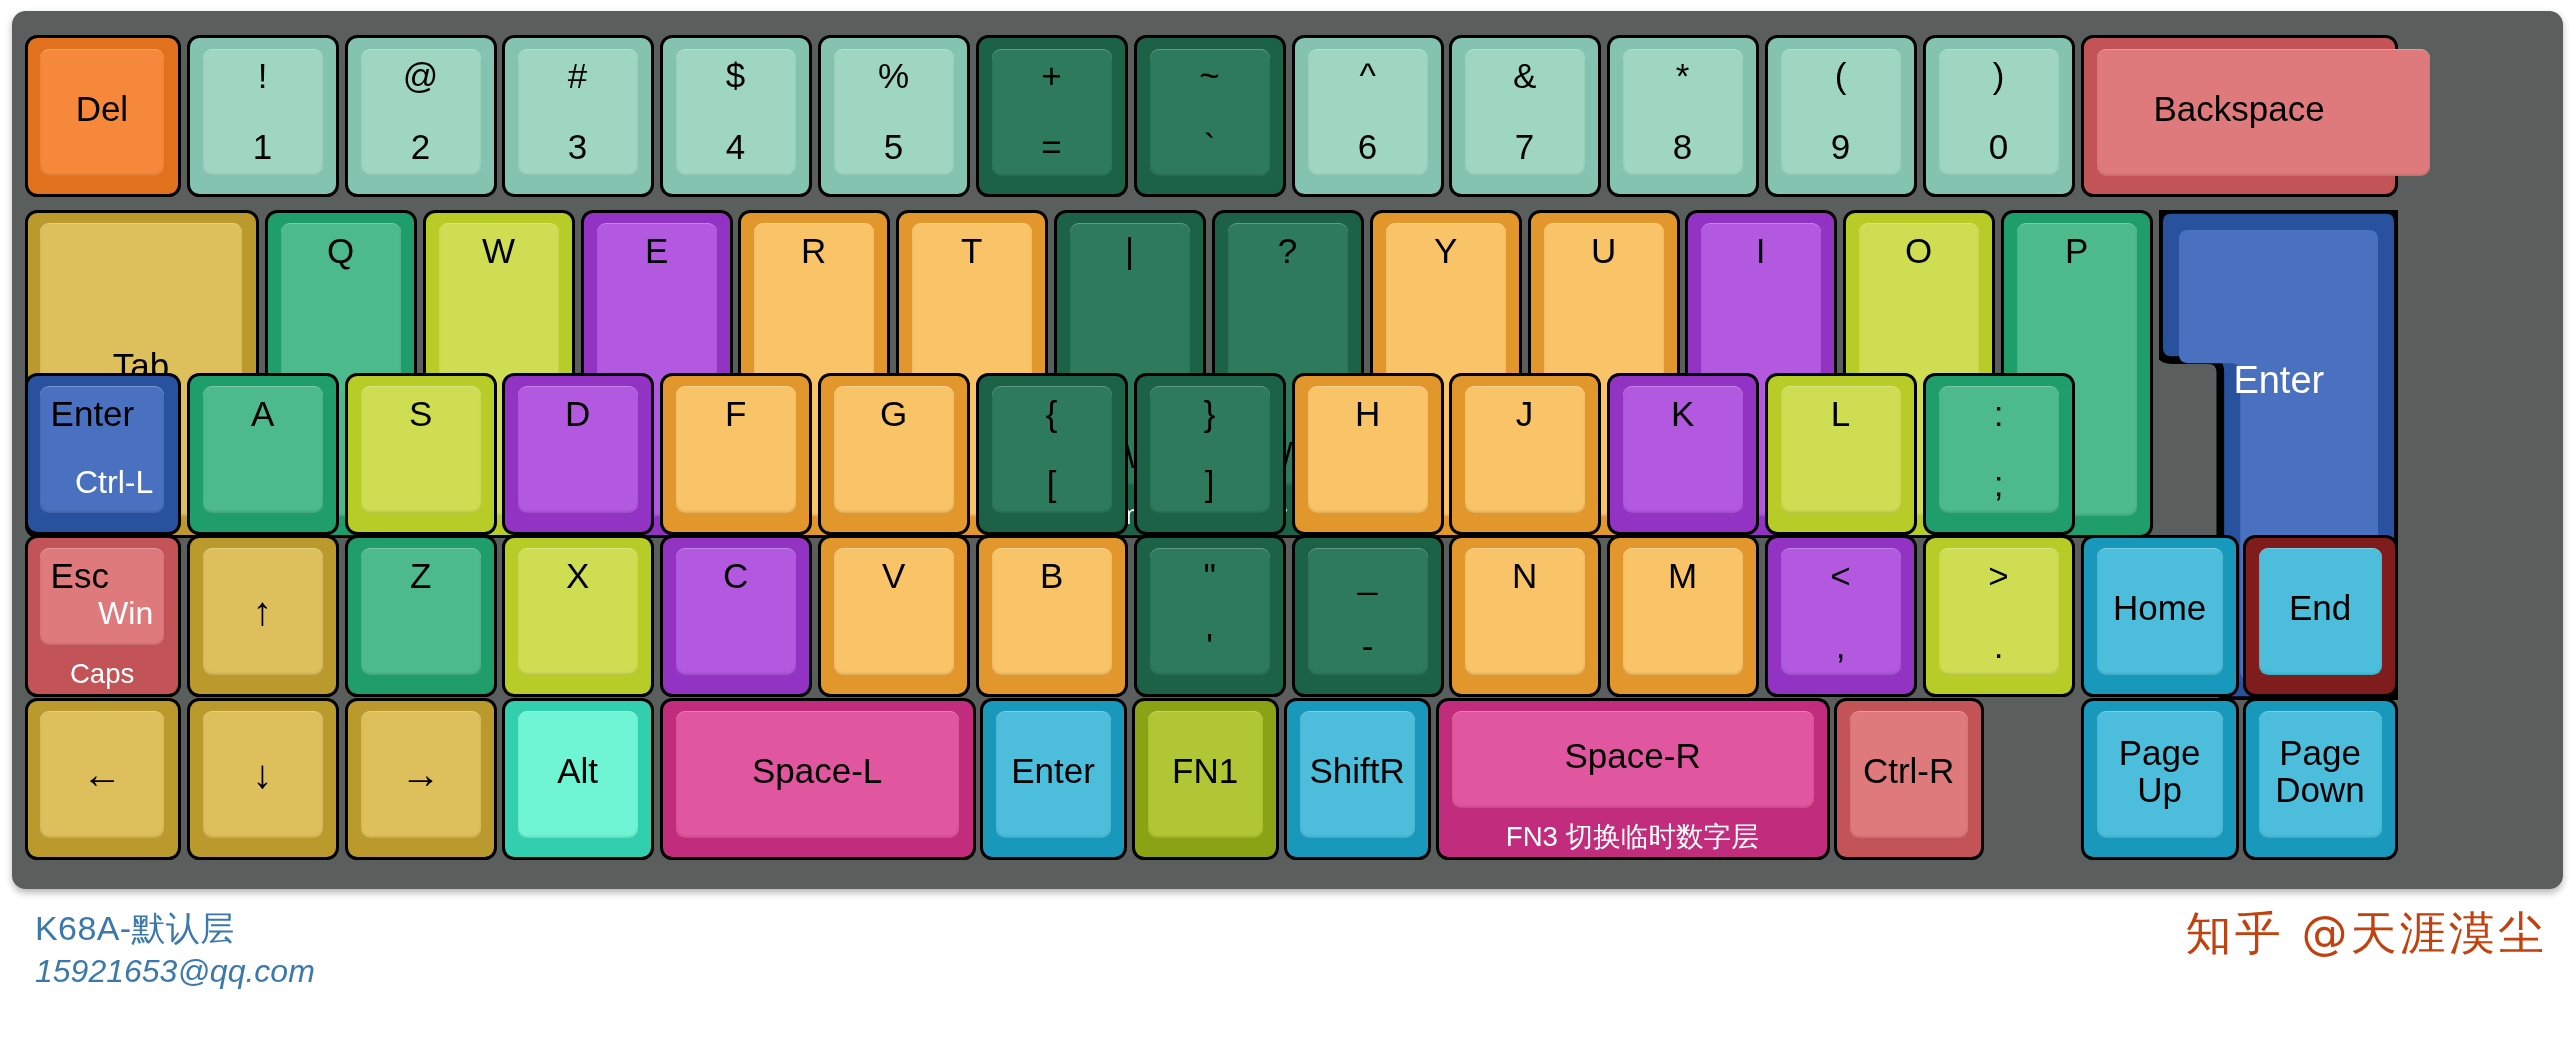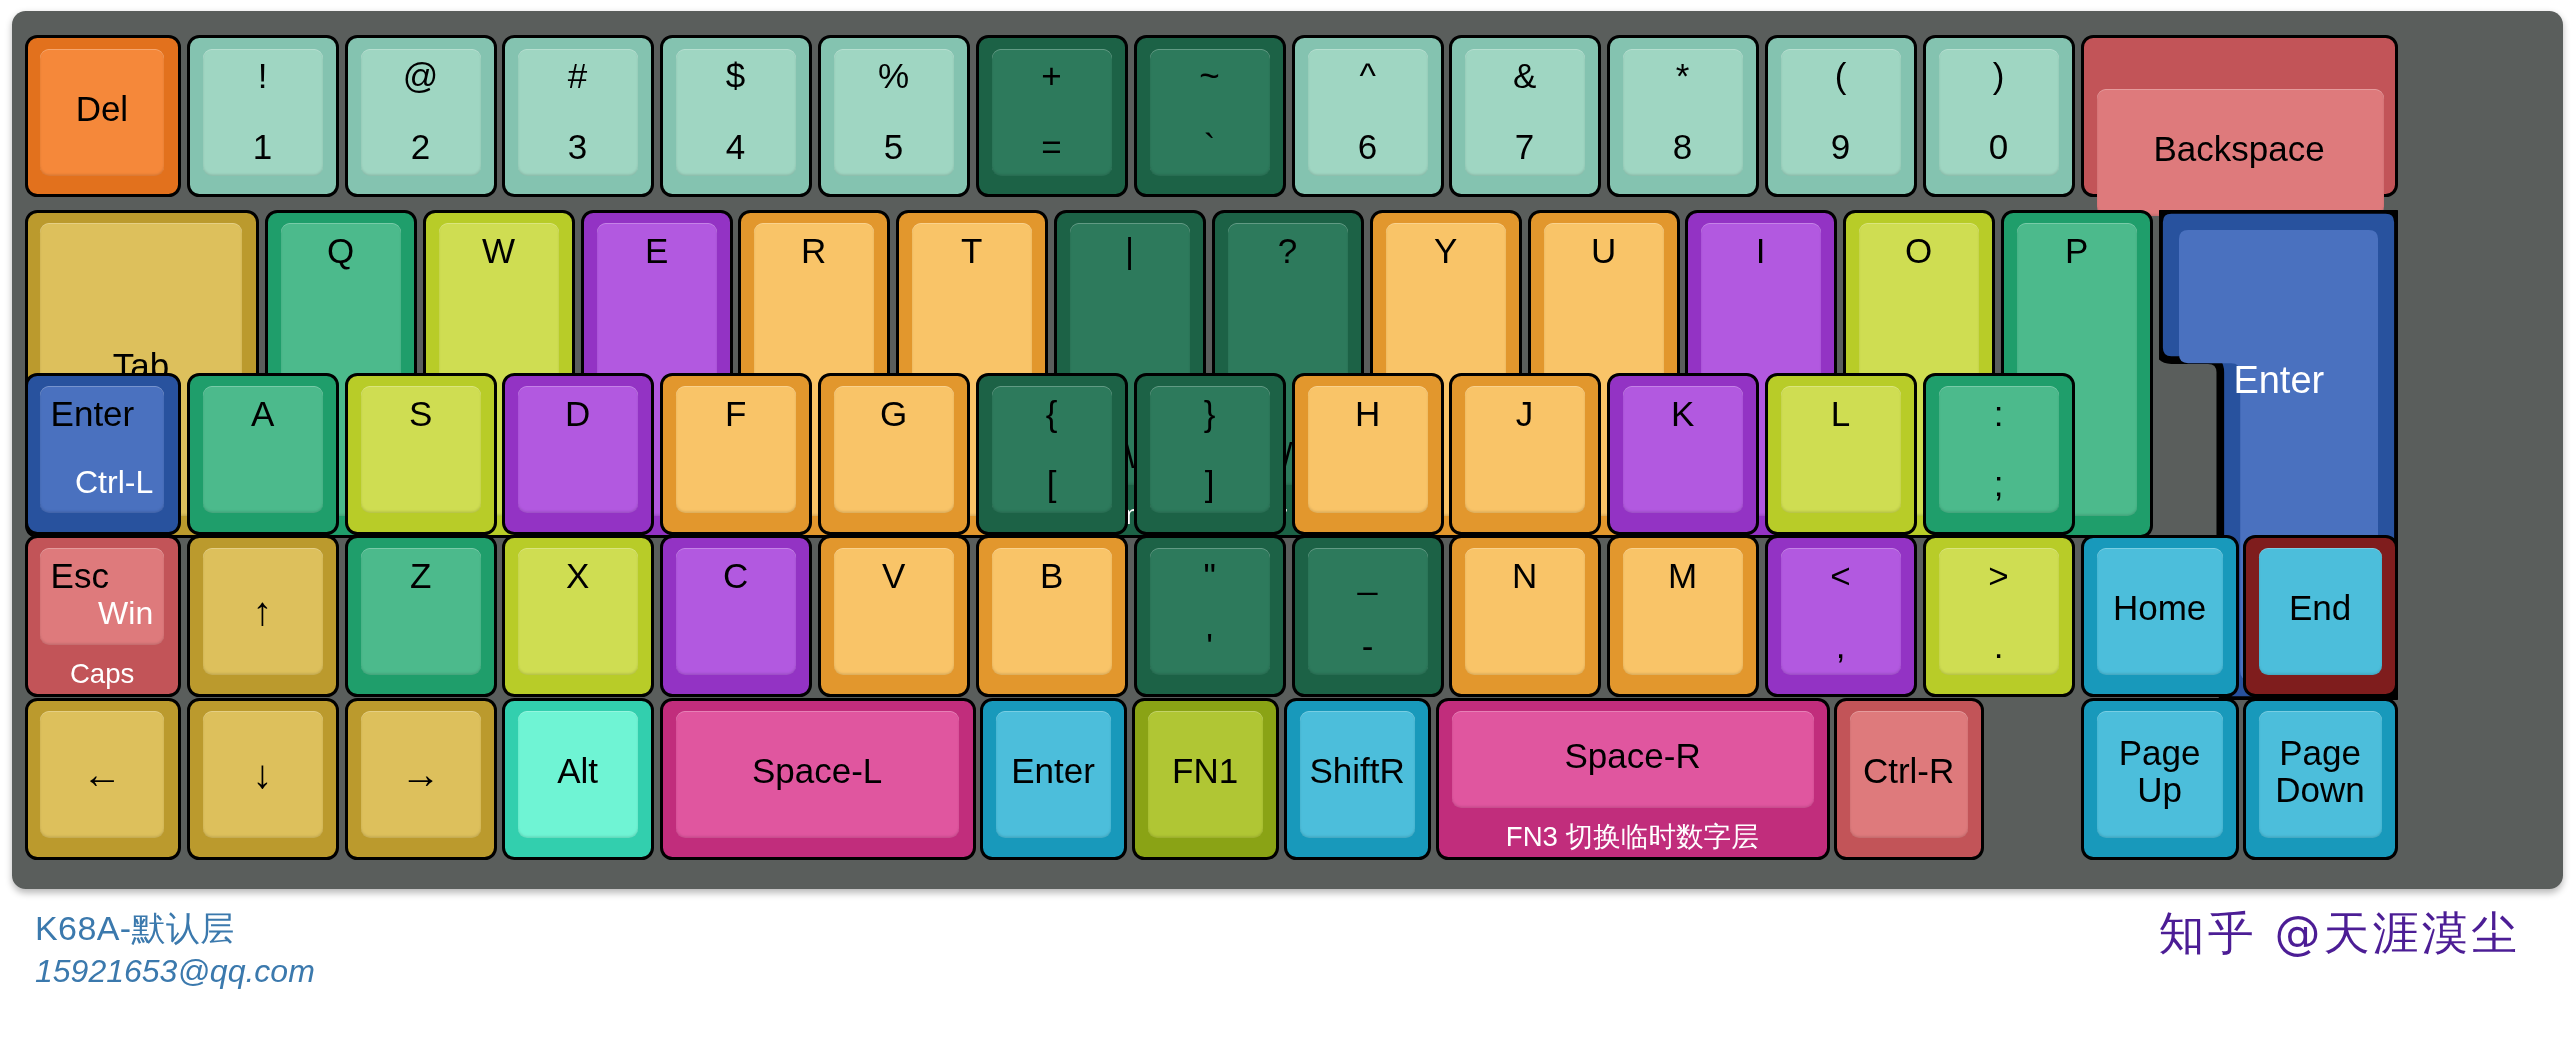--- a/index.html
+++ b/index.html
@@ -63,22 +63,22 @@
   #footer { position: absolute; left: 0; top: 895px; width: 2576px; height: 154px; }
   #layer-name {
     position: absolute; left: 35px; top: 10.7px;
     font-size: 34px; color: #3b79ad; letter-spacing: 0.4px;
   }
   #email {
     position: absolute; left: 35px; top: 58px;
     font-size: 32px; color: #3b79ad; font-style: italic;
   }
   #watermark {
-    position: absolute; right: 56px; top: 7.7px;
-    font-size: 46px; color: #4c1d95; letter-spacing: 3.1px;
+    position: absolute; right: 29px; top: 7.7px;
+    font-size: 46px; color: #c2410c; letter-spacing: 3.1px;
     font-family: "DejaVu Sans", "Liberation Sans", sans-serif;
   }
 </style>
 </head>
 <body>
 
 <div id="root">
   <div id="case">
     <div id="keyfield">
         <div class="key" style="left: 12.3px; top: 24.5px; width: 156px; height: 162px; background: rgb(226, 113, 29);">
@@ -152,21 +152,21 @@
             <div class="lbl l-botmid" style="top: 80px; width: 120px; font-size: 35px;">9</div>
           </div>
         </div>
         <div class="key" style="left: 1911px; top: 24.5px; width: 152px; height: 162px; background: rgb(132, 195, 176);">
           <div class="cap" style="left: 12.3px; top: 10.7px; width: 120px; height: 127px; background: rgb(159, 214, 194);">
             <div class="lbl l-topmid" style="top: 9.2px; width: 120px; font-size: 35px;">)</div>
             <div class="lbl l-botmid" style="top: 80px; width: 120px; font-size: 35px;">0</div>
           </div>
         </div>
         <div class="key" style="left: 2069px; top: 24.5px; width: 317px; height: 162px; background: rgb(194, 84, 88);">
-          <div class="cap" style="left: 12.3px; top: 10.7px; width: 287px; height: 127px; background: rgb(222, 122, 124); margin-top: 40px;">
+          <div class="cap" style="left: 12.3px; top: 10.7px; width: 333px; height: 127px; background: rgb(222, 122, 124);">
             <div class="lbl l-center" style="top: 42px; width: 285px; font-size: 35px; white-space: pre-line;">Backspace</div>
           </div>
         </div>
         <div class="key" style="left: 12.3px; top: 199px; width: 234px; height: 328px; background: rgb(187, 154, 45);">
           <div class="cap" style="left: 12.3px; top: 10.7px; width: 202px; height: 293px; background: rgb(221, 192, 92);">
             <div class="lbl l-center" style="top: 125px; width: 202px; font-size: 35px; white-space: pre-line;">Tab</div>
           </div>
         </div>
         <div class="key" style="left: 253px; top: 199px; width: 152px; height: 328px; background: rgb(31, 158, 107);">
           <div class="cap" style="left: 12.3px; top: 10.7px; width: 120px; height: 293px; background: rgb(76, 186, 140);">

